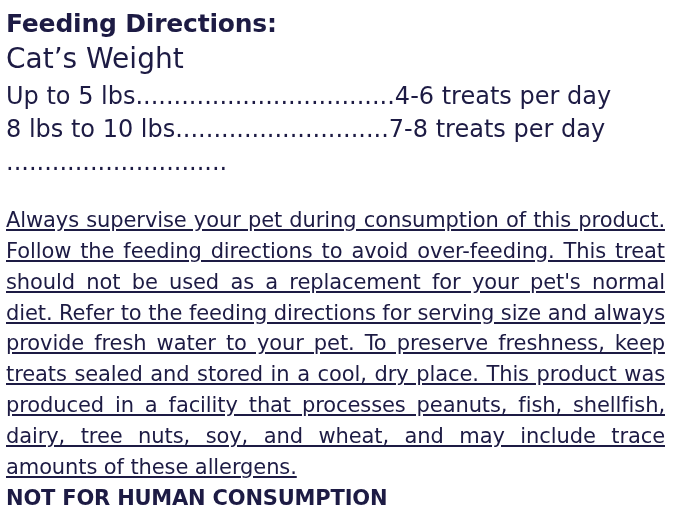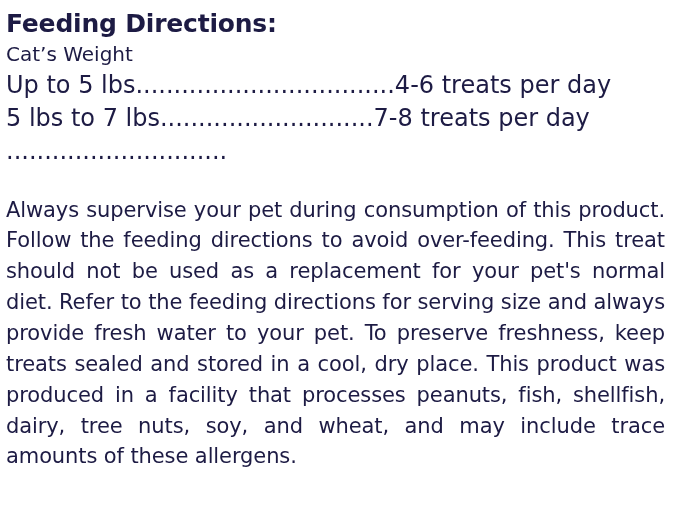--- a/index.html
+++ b/index.html
@@ -23,21 +23,21 @@
   }
   .heading {
     font-size: 25px;
     font-weight: bold;
     letter-spacing: -0.2px;
     line-height: 1.25;
     margin: 4px 0 2px 0;
     color: #1d1b44;
   }
   .subheading {
-    font-size: 20px;
+    font-size: 28px;
     font-weight: normal;
     line-height: 1.3;
     margin: 2px 0 2px 0;
     color: #1d1b44;
   }
   .feed-row {
     display: flex;
     align-items: center;
     font-size: 24px;
     line-height: 1.38;
@@ -57,20 +57,21 @@
     flex: 0 0 auto;
   }
   .body-copy {
     margin-top: 26px;
     font-size: 21px;
     line-height: 1.47;
     text-align: justify;
     text-justify: inter-word;
     color: #1d1b44;
     letter-spacing: -0.1px;
+    text-decoration: underline;
   }
   .footnote {
     margin-top: 2px;
     font-size: 21px;
     font-weight: bold;
     color: #1d1b44;
     letter-spacing: -0.2px;
     line-height: 1.3;
   }
 </style>
@@ -83,25 +84,26 @@
 
   <div class="subheading">Cat’s Weight</div>
 
   <div class="feed-row">
     <span class="label">Up to 5 lbs</span>
     <span class="dots">..................................</span>
     <span class="value">4-6 treats per day</span>
   </div>
 
   <div class="feed-row">
-    <span class="label">5 lbs to 7 lbs</span>
+    <span class="label">8 lbs to 10 lbs</span>
     <span class="dots">............................</span>
     <span class="value">7-8 treats per day</span>
   </div>
 
   <div class="feed-row">
     <span class="dots">.............................</span>
   </div>
 
   <div class="body-copy">Always supervise your pet during consumption of this product. Follow the feeding directions to avoid over-feeding. This treat should not be used as a replacement for your pet's normal diet. Refer to the feeding directions for serving size and always provide fresh water to your pet. To preserve freshness, keep treats sealed and stored in a cool, dry place. This product was produced in a facility that processes peanuts, fish, shellfish, dairy, tree nuts, soy, and wheat, and may include trace amounts of these allergens.</div>
 
+  <div class="footnote">NOT FOR HUMAN CONSUMPTION</div>
 
 </div>
 
 </body></html>

